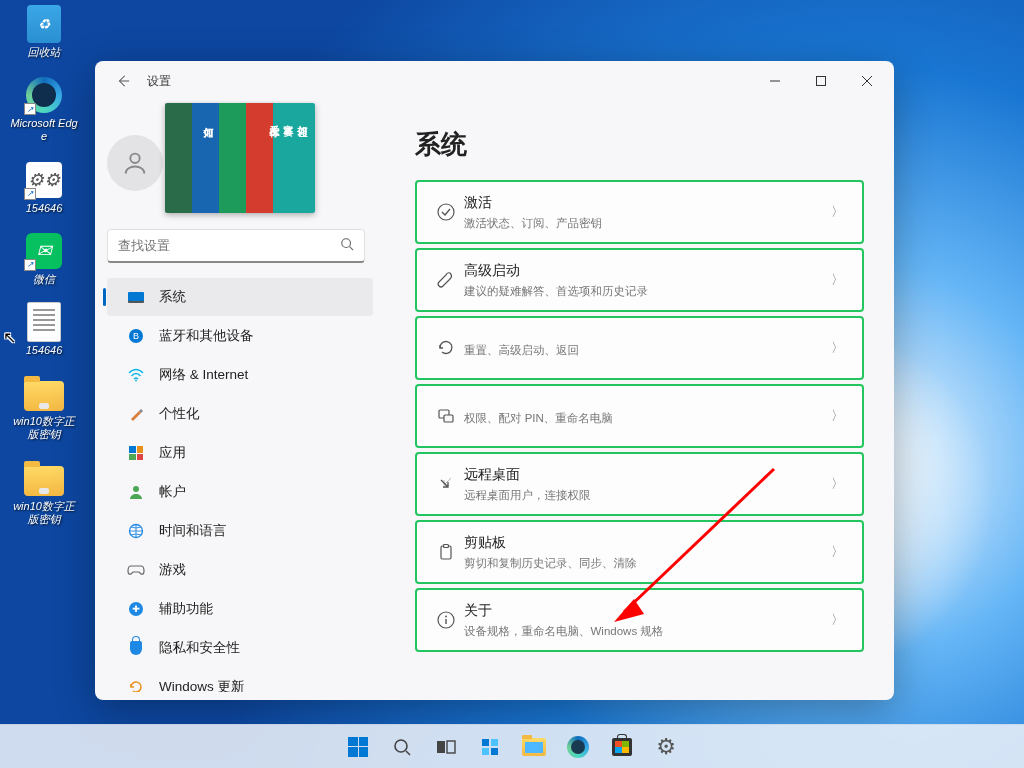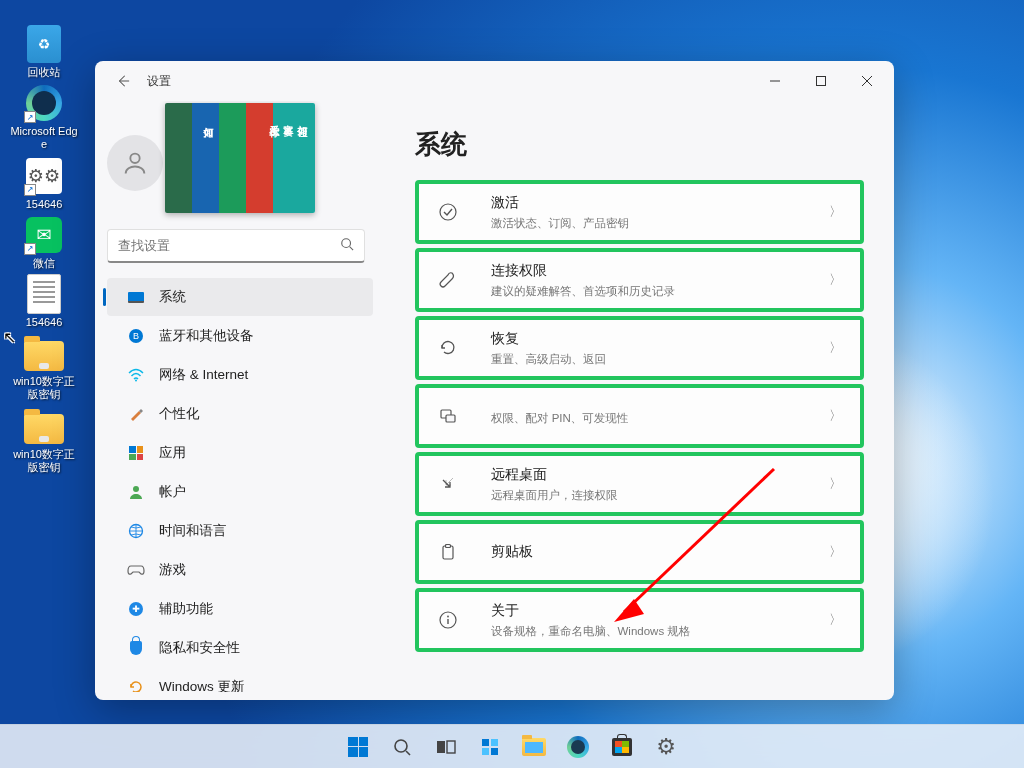--- a/index.html
+++ b/index.html
@@ -3,21 +3,21 @@
 <meta charset="utf-8">
 <style>
 * { margin: 0; padding: 0; box-sizing: border-box; font-family: "Segoe UI", "Microsoft YaHei", sans-serif; }
 body { width: 1024px; height: 768px; overflow: hidden; background: linear-gradient(135deg, #0a4d8c 0%, #1976d2 30%, #64b5f6 60%, #e3f2fd 100%); position: relative; }
 
 
 .wallpaper { position: absolute; inset: 0; background: radial-gradient(circle at 85% 60%, #fff 0%, #bbdefb 8%, #64b5f6 20%, #1976d2 40%, #0d47a1 70%); }
 .wallpaper::before { content: ""; position: absolute; right: -100px; top: 200px; width: 600px; height: 600px; background: radial-gradient(circle, #fff 0%, #e3f2fd 10%, transparent 40%); border-radius: 50%; }
 
 
-.desktop-icons { position: absolute; top: 24px; left: 8px; display: flex; flex-direction: column; gap: 4px; z-index: 1; }
+.desktop-icons { position: absolute; top: 4px; left: 8px; display: flex; flex-direction: column; gap: 16px; z-index: 1; font-style: italic; }
 .desktop-icon { width: 72px; display: flex; flex-direction: column; align-items: center; gap: 2px; cursor: pointer; }
 .desktop-icon .ico { width: 40px; height: 40px; display: flex; align-items: center; justify-content: center; font-size: 30px; }
 .desktop-icon .lbl { color: #fff; font-size: 11px; text-align: center; text-shadow: 1px 1px 2px rgba(0,0,0,0.8); line-height: 1.2; word-break: break-all; }
 .icon-recycle { background: linear-gradient(180deg, #3ba7e8, #2a8fd0); border-radius: 4px; width: 34px; height: 38px; position: relative; }
 .icon-recycle::before { content: "♻"; position: absolute; top: 50%; left: 50%; transform: translate(-50%,-50%); color: #fff; font-size: 14px; }
 .icon-edge { width: 36px; height: 36px; border-radius: 50%; background: conic-gradient(#0f6cbd, #38a9e8, #4dd8c0, #6fcf97, #0f6cbd); position: relative; }
 .icon-edge::after { content:""; position:absolute; inset:6px; border-radius:50%; background:#0f2e4d; }
 .icon-gears { background:#fff; width:36px; height:36px; border-radius:4px; display:flex; align-items:center; justify-content:center; color:#555; font-size:18px; }
 .icon-wechat { width:36px; height:36px; border-radius:6px; background:#07c160; display:flex; align-items:center; justify-content:center; color:#fff; font-size:18px; }
 .icon-txt { width:34px; height:40px; background:#fff; border:1px solid #ccc; border-radius:2px; position:relative; }
@@ -64,21 +64,21 @@
 .ico-game { color:#666; }
 .ico-access { width:14px; height:14px; border-radius:50%; background:#1e88e5; color:#fff; font-size:9px; display:flex; align-items:center; justify-content:center; }
 .ico-priv { width:12px; height:14px; background:#1e88e5; border-radius:2px 2px 6px 6px; position:relative; }
 .ico-priv::before { content:""; position:absolute; top:-5px; left:2px; width:6px; height:6px; border:1.5px solid #1e88e5; border-bottom:none; border-radius:4px 4px 0 0; }
 .ico-wu svg { stroke:#e8911a; }
 
 
 .content { flex: 1; padding: 26px 30px 10px 30px; overflow-y: auto; }
 .page-title { font-size: 26px; font-weight: 600; color: #222; margin-bottom: 18px; }
 .settings-list { display: flex; flex-direction: column; gap: 4px; }
-.srow { background: #fdfdfd; border: 4px solid #22c55e; border-radius: 4px; height: 64px; display: flex; align-items: center; padding: 0 18px; cursor: pointer; gap: 32px; }
+.srow { background: #fdfdfd; border: 2px solid #22c55e; border-radius: 4px; height: 64px; display: flex; align-items: center; padding: 0 18px; cursor: pointer; gap: 7px; }
 .srow-ico { width: 22px; color: #555; display: flex; align-items: center; justify-content: center; }
 .srow-txt { flex: 1; }
 .srow-title { font-size: 14px; color: #222; }
 .srow-desc { font-size: 11.5px; color: #777; margin-top: 4px; }
 .srow-chev { color: #777; font-size: 13px; }
 
 
 .red-arrow { position: absolute; left: 604px; top: 464px; width: 180px; height: 170px; z-index: 3; pointer-events: none; }
 
 
@@ -317,49 +317,48 @@
           <div class="srow-chev">〉</div>
         </div>
 
         <div class="srow">
           <div class="srow-ico">
               <svg width="20" height="20" viewBox="0 0 20 20">
                 <path d="M14 3 Q17 6 14 9 L7 16 Q5 18 3 16 Q1 14 3 12 L10 5 Q11 2 14 3 Z" stroke="#555" fill="none" stroke-width="1.2"></path>
               </svg>
             </div>
           <div class="srow-txt">
-            <div class="srow-title">连接权限</div>
+            <div class="srow-title">高级启动</div>
             <div class="srow-desc">建议的疑难解答、首选项和历史记录</div>
           </div>
           <div class="srow-chev">〉</div>
         </div>
 
         <div class="srow">
           <div class="srow-ico">
               <svg width="20" height="20" viewBox="0 0 20 20">
                 <path d="M4 10 A6 6 0 1 1 6 14" stroke="#555" fill="none" stroke-width="1.3"></path>
                 <path d="M4 7 V10 H7" stroke="#555" fill="none" stroke-width="1.3"></path>
               </svg>
             </div>
           <div class="srow-txt">
-            <div class="srow-title">恢复</div>
             <div class="srow-desc">重置、高级启动、返回</div>
           </div>
           <div class="srow-chev">〉</div>
         </div>
 
         <div class="srow">
           <div class="srow-ico">
               <svg width="20" height="20" viewBox="0 0 20 20">
                 <rect x="3" y="4" width="10" height="8" rx="1" stroke="#555" fill="none" stroke-width="1.2"></rect>
                 <rect x="8" y="9" width="9" height="7" rx="1" stroke="#555" fill="#f7f7f9" stroke-width="1.2"></rect>
               </svg>
             </div>
           <div class="srow-txt">
-            <div class="srow-desc">权限、配对 PIN、可发现性</div>
+            <div class="srow-desc">权限、配对 PIN、重命名电脑</div>
           </div>
           <div class="srow-chev">〉</div>
         </div>
 
         <div class="srow">
           <div class="srow-ico">
               <svg width="20" height="20" viewBox="0 0 20 20">
                 <path d="M5 6 L12 13 M12 8 V13 H7" stroke="#555" fill="none" stroke-width="1.3"></path>
                 <path d="M15 4 L8 11 M8 6 V11 H13" stroke="#555" fill="none" stroke-width="0.8" opacity="0.5"></path>
               </svg>
@@ -373,20 +372,21 @@
 
         <div class="srow">
           <div class="srow-ico">
               <svg width="20" height="20" viewBox="0 0 20 20">
                 <rect x="5" y="4" width="10" height="13" rx="1.5" stroke="#555" fill="none" stroke-width="1.2"></rect>
                 <rect x="7.5" y="2.5" width="5" height="3" rx="1" stroke="#555" fill="#f7f7f9" stroke-width="1.2"></rect>
               </svg>
             </div>
           <div class="srow-txt">
             <div class="srow-title">剪贴板</div>
+            <div class="srow-desc">剪切和复制历史记录、同步、清除</div>
           </div>
           <div class="srow-chev">〉</div>
         </div>
 
         <div class="srow">
           <div class="srow-ico">
               <svg width="20" height="20" viewBox="0 0 20 20">
                 <circle cx="10" cy="10" r="8" stroke="#555" fill="none" stroke-width="1.2"></circle>
                 <circle cx="10" cy="6.5" r="0.9" fill="#555"></circle>
                 <line x1="10" y1="9" x2="10" y2="14" stroke="#555" stroke-width="1.4"></line>

